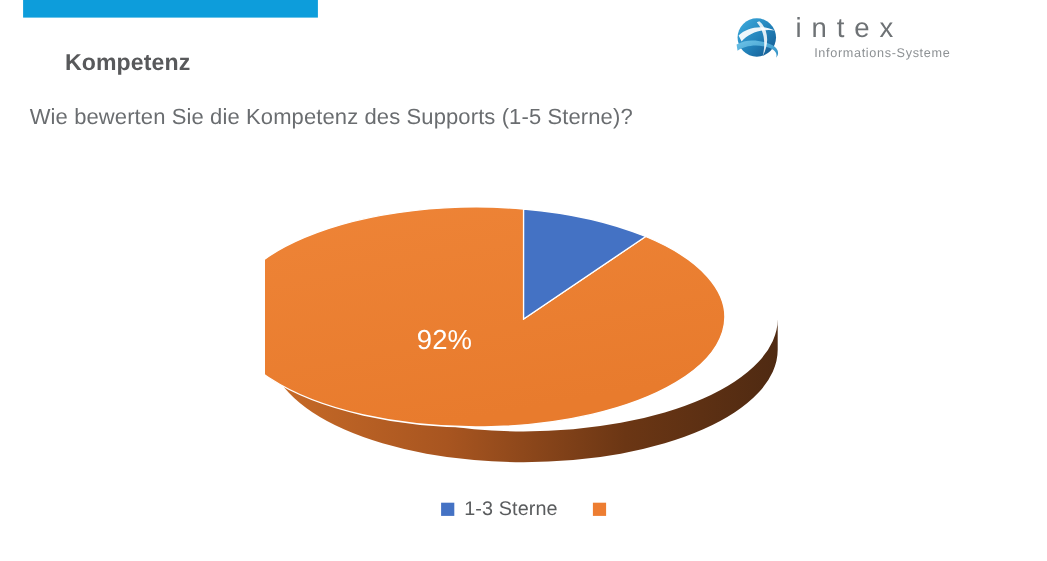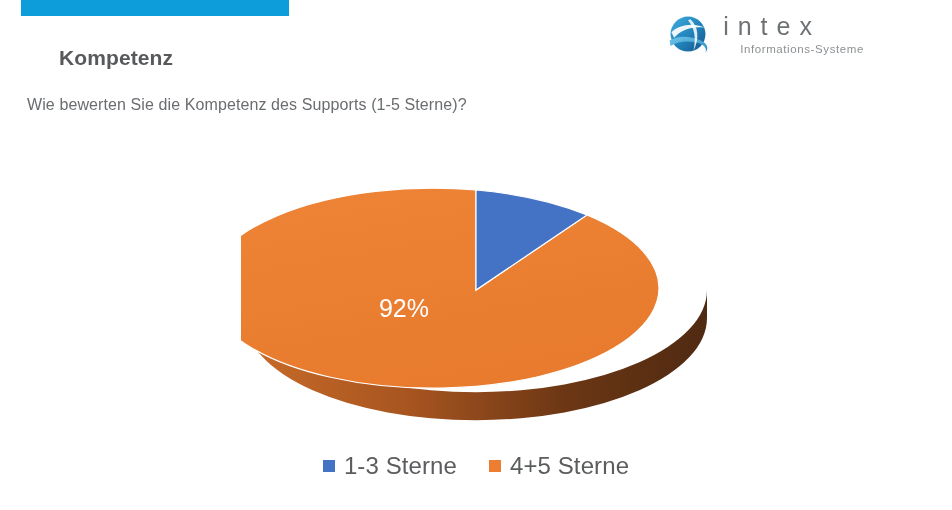--- a/index.html
+++ b/index.html
@@ -63,21 +63,21 @@
     font-size: 21px;
     font-weight: bold;
     color: #58595b;
     letter-spacing: 0.1px;
     margin-left: 32px;
   }
   #slide-question {
     position: absolute;
     left: 27px;
     top: 96px;
-    font-size: 16px;
+    font-size: 20px;
     font-weight: 400;
     color: #6a6d70;
     letter-spacing: 0.1px;
   }
 
   
   #chart-area {
     position: absolute;
     left: 0px;
     top: 140px;
@@ -108,21 +108,21 @@
     display: flex;
     align-items: center;
     gap: 9px;
   }
   .legend-swatch {
     width: 12px;
     height: 12px;
     display: inline-block;
   }
   .legend-label {
-    font-size: 24px;
+    font-size: 18px;
     color: #5a5c5e;
     letter-spacing: 0.1px;
   }
 </style>
 </head>
 <body>
 
 <div id="slide">
 
   <div id="accent-bar" style="background: rgb(13, 157, 219);"></div>
@@ -196,17 +196,16 @@
     </svg>
   </div>
 
   <div id="legend">
     <div class="legend-item">
       <span class="legend-swatch" style="background:#4472C4"></span>
       <span class="legend-label">1-3 Sterne</span>
     </div>
     <div class="legend-item">
       <span class="legend-swatch" style="background:#ED7D31"></span>
-      <span class="legend-label">4+5 Sterne</span>
     </div>
   </div>
 
 </div>
 
 </body></html>

